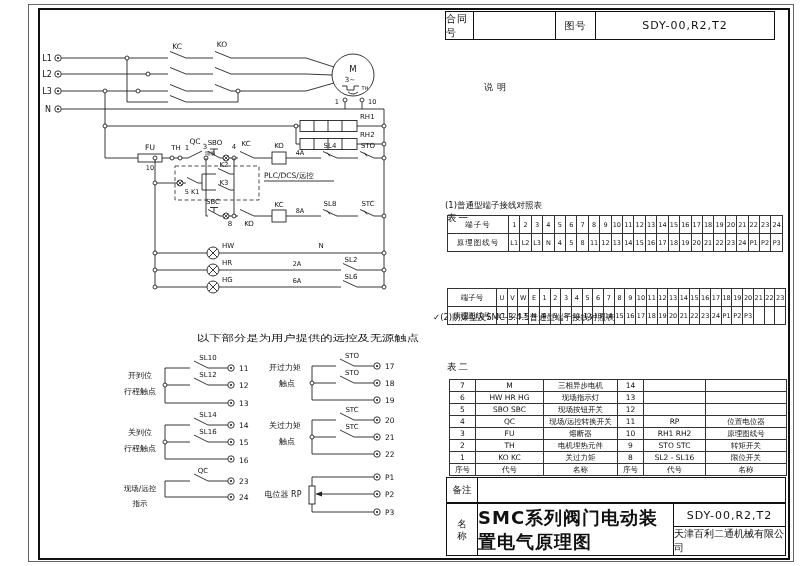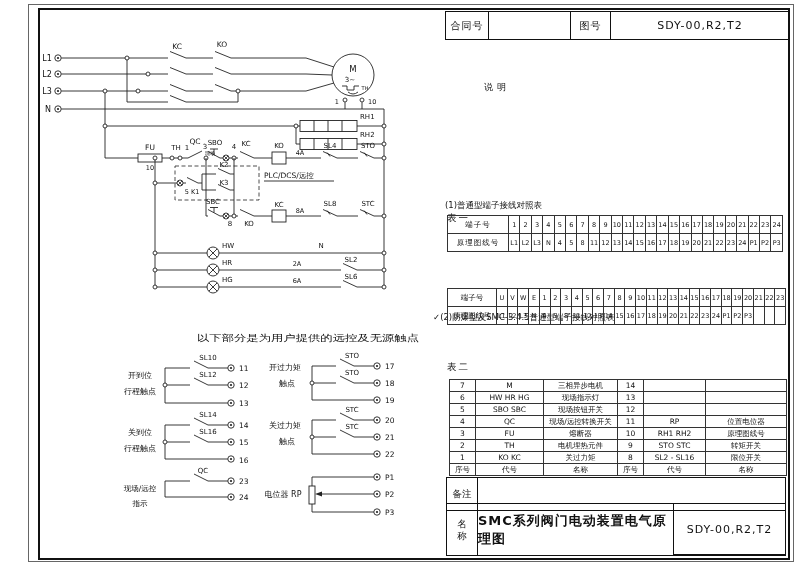--- a/index.html
+++ b/index.html
@@ -10,21 +10,21 @@
   .sch{position:absolute;left:38px;top:8px;}
   .sch text{fill:#111;}
   .w{stroke:#222;stroke-width:0.9;fill:none;}
   .wd{stroke:#222;stroke-width:0.8;fill:none;stroke-dasharray:4 2.5;}
   .box{stroke:#222;stroke-width:0.9;fill:#fff;}
   
   .titleblock{position:absolute;left:445px;top:11px;height:29px;display:flex;}
   .tb-cell{border:1.6px solid #111;border-left:none;box-sizing:border-box;height:29px;
            display:flex;align-items:center;justify-content:center;}
   .tb-cell.first{border-left:1.6px solid #111;}
-  .tb-lab{width:44px;font-size:10px;letter-spacing:1px;}
+  .tb-lab{width:29px;font-size:10px;letter-spacing:1px;}
   .tb-val1{width:82px;}
   .tb-lab2{width:40px;}
   .tb-val2{width:179px;font-size:11px;letter-spacing:1px;}
   
   .notes-title{position:absolute;left:484px;top:81px;font-size:9px;letter-spacing:2px;}
   .notes{position:absolute;left:444px;top:97px;font-size:8px;line-height:15px;white-space:pre;}
   
   .t-label{position:absolute;font-size:9.5px;letter-spacing:2px;}
   .t-sub{position:absolute;font-size:8.5px;}
   table.term{position:absolute;border-collapse:collapse;table-layout:fixed;padding-left:18px;}
@@ -33,32 +33,32 @@
   #tt1{left:447px;top:215px;width:336px;}
   #tt1 td.hdr{width:60px;}
   #tt2{left:447px;top:288px;width:339px;}
   #tt2 td.hdr{width:48px;letter-spacing:0;}
   
   #ct{left:449px;top:379px;width:337px;position:absolute;border-collapse:collapse;table-layout:fixed;}
   #ct td{border:1px solid #333;height:11px;text-align:center;font-size:7.5px;padding:0;overflow:hidden;white-space:nowrap;}
   #ct col:nth-child(1){width:26px;}#ct col:nth-child(2){width:68px;}#ct col:nth-child(3){width:74px;}
   #ct col:nth-child(4){width:26px;}#ct col:nth-child(5){width:62px;}#ct col:nth-child(6){width:81px;}
   
-  .remark-block{position:absolute;left:446px;top:477px;width:340px;height:34px;border:1.6px solid #111;
+  .remark-block{position:absolute;left:446px;top:477px;width:340px;height:26px;border:1.6px solid #111;
                 box-sizing:border-box;display:flex;}
   .remark-lab{width:30px;border-right:1.4px solid #111;display:flex;align-items:center;justify-content:center;
               font-size:9.5px;}
   .remark-txt{flex:1;display:flex;align-items:center;justify-content:center;font-size:12px;
               letter-spacing:2.5px;font-weight:600;}
   .name-block{position:absolute;left:446px;top:503px;width:340px;height:53px;border:1.6px solid #111;
               box-sizing:border-box;display:flex;}
   .name-lab{width:30px;border-right:1.4px solid #111;display:flex;align-items:center;justify-content:center;}
   .name-lab span{display:block;width:11px;word-break:break-all;line-height:12px;font-size:9.5px;text-align:center;}
   .name-main{width:195px;border-right:1.4px solid #111;display:flex;align-items:center;justify-content:center;
-             font-size:13px;font-weight:700;letter-spacing:1px;}
+             font-size:18px;font-weight:700;letter-spacing:1px;}
   .name-right{flex:1;display:flex;flex-direction:column;}
   .name-dno{flex:1;border-bottom:1.2px solid #111;display:flex;align-items:center;justify-content:center;
             font-size:11px;letter-spacing:1px;}
   .name-co{flex:1;display:flex;align-items:center;justify-content:center;font-size:10px;}
 </style>
 </head>
 <body>
 
 <div class="page">
   <div class="outer-border"></div>
@@ -502,15 +502,16 @@
   <div class="remark-block">
     <div class="remark-lab">备注</div>
   </div>
   <div class="name-block">
     <div class="name-lab">
         <span>名称</span>
       </div>
     <div class="name-main">SMC系列阀门电动装置电气原理图</div>
     <div class="name-right">
       <div class="name-dno">SDY-00,R2,T2</div>
+      <div class="name-co">天津百利二通机械有限公司</div>
     </div>
   </div>
 </div>
 
 </body></html>

